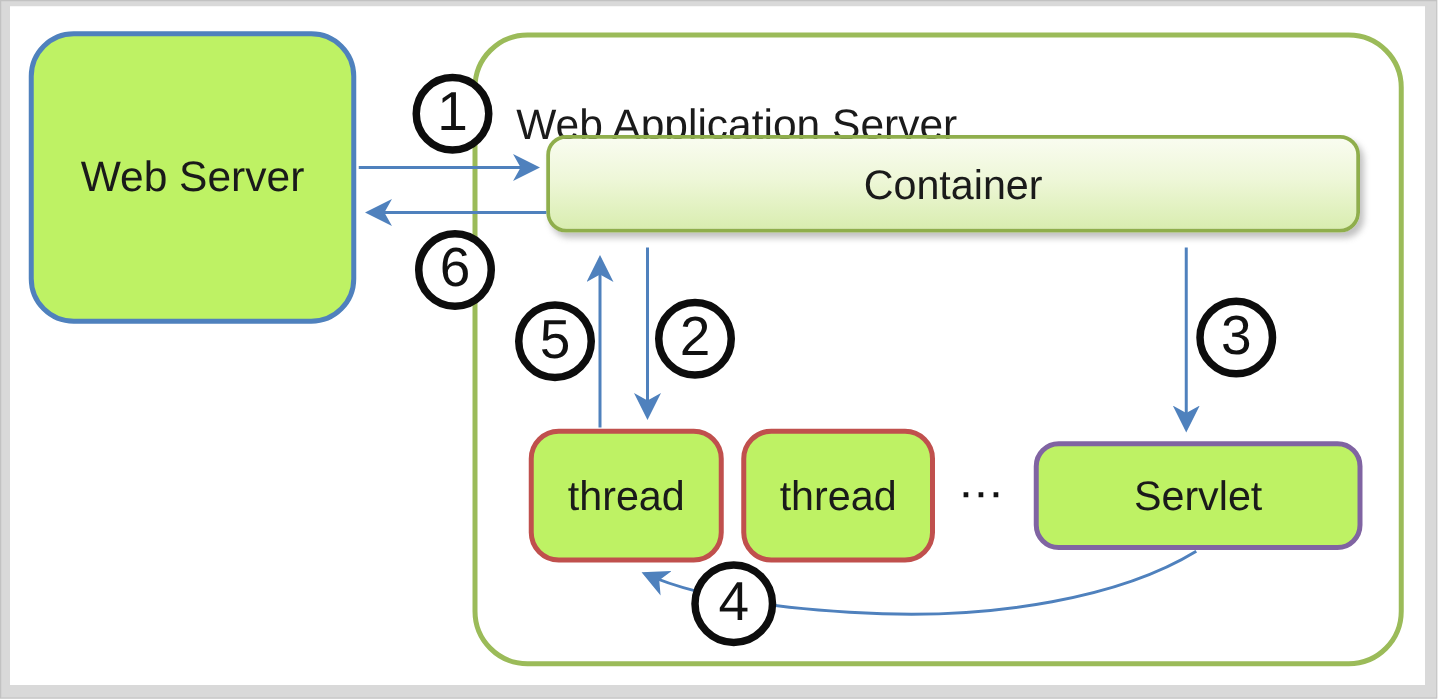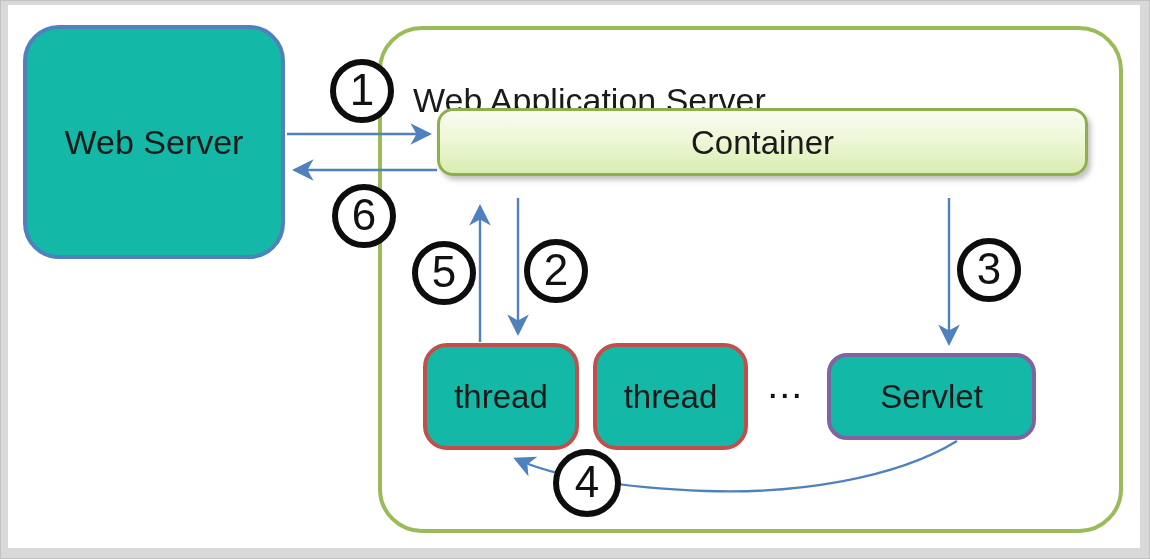--- a/index.html
+++ b/index.html
@@ -17,21 +17,21 @@
     overflow: hidden;
   }
   .paper {
     position: absolute;
     left: 8px; top: 5px; right: 10px; bottom: 11px;
     background: #ffffff;
   }
   .node {
     position: absolute;
     box-sizing: border-box;
-    background: #14b8a6;
+    background: #bef264;
     display: flex;
     align-items: center;
     justify-content: center;
     color: #1a1a1a;
     z-index: 2;
   }
   .node span { line-height: 1; }
   .web-server {
     left: 23px; top: 25px; width: 262px; height: 234px;
     border: 4px solid #4f81bd;
@@ -48,21 +48,21 @@
   .was-title {
     position: absolute;
     left: 413px; top: 56px;
     font-size: 34px;
     color: #1a1a1a;
     z-index: 2;
     line-height: 1.2;
     margin-top: 24px;
   }
   .container-box {
-    left: 437px; top: 108px; width: 651px; height: 68px;
+    left: 437px; top: 108px; width: 651px; height: 78px;
     border: 3px solid #8fae4c;
     border-radius: 16px;
     background: linear-gradient(to bottom, #f9fcf0 0%, #eef7d8 45%, #d9edb0 100%);
     box-shadow: 3px 4px 5px rgba(120,120,120,0.45);
     font-size: 33px;
   }
   .thread-1 {
     left: 423px; top: 343px; width: 156px; height: 107px;
     border: 4px solid #c0504d;
     border-radius: 24px;
@@ -78,21 +78,21 @@
     position: absolute;
     left: 752px; top: 343px; width: 70px; height: 107px;
     display: flex; align-items: center; justify-content: center;
     font-size: 27px;
     font-weight: 700;
     letter-spacing: 3px;
     color: #111;
     z-index: 2;
   }
   .servlet {
-    left: 827px; top: 353px; width: 209px; height: 87px;
+    left: 827px; top: 353px; width: 263px; height: 87px;
     border: 4px solid #8064a2;
     border-radius: 20px;
     font-size: 33px;
   }
   .arrows {
     position: absolute;
     left: 0; top: 0;
     z-index: 5;
     pointer-events: none;
   }

